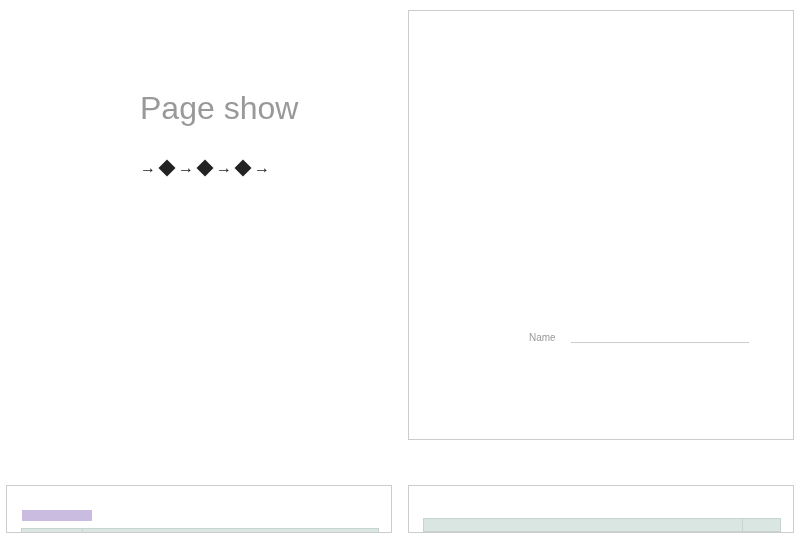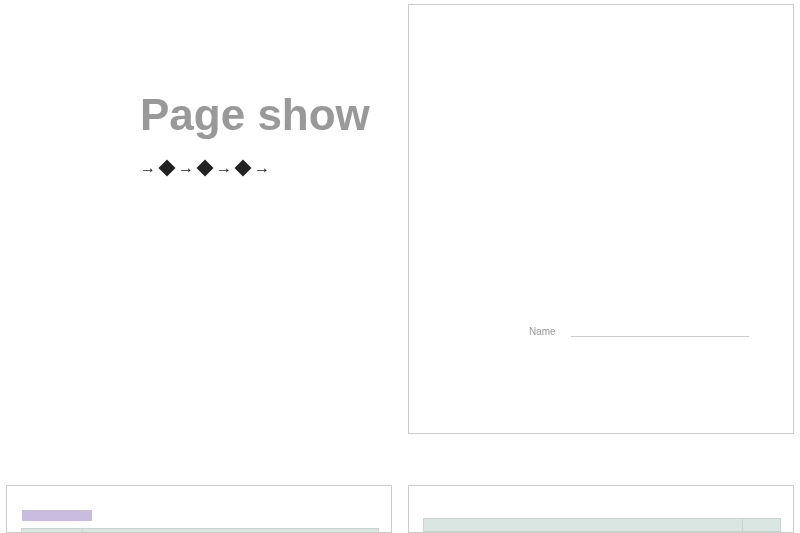--- a/index.html
+++ b/index.html
@@ -8,23 +8,23 @@
     height: 533px;
     background: #ffffff;
     font-family: "Segoe UI", Arial, sans-serif;
     overflow: hidden;
     position: relative;
   }
   .title {
     position: absolute;
     left: 140px;
     top: 90px;
-    font-size: 44px;
+    font-size: 32px;
     color: #999999;
-    font-weight: 700;
+    font-weight: 400;
   }
   .ornament {
     position: absolute;
     left: 140px;
     top: 160px;
     display: flex;
     align-items: center;
     gap: 2px;
   }
   .arrow {
@@ -35,21 +35,21 @@
   .diamond {
     width: 12px;
     height: 12px;
     background: #222;
     transform: rotate(45deg);
     margin: 0 3px;
   }
   .page-top-right {
     position: absolute;
     left: 408px;
-    top: 4px;
+    top: 10px;
     width: 386px;
     height: 430px;
     border: 1px solid #cccccc;
     background: #ffffff;
   }
   .field-group {
     position: absolute;
     left: 120px;
     top: 320px;
     width: 220px;

